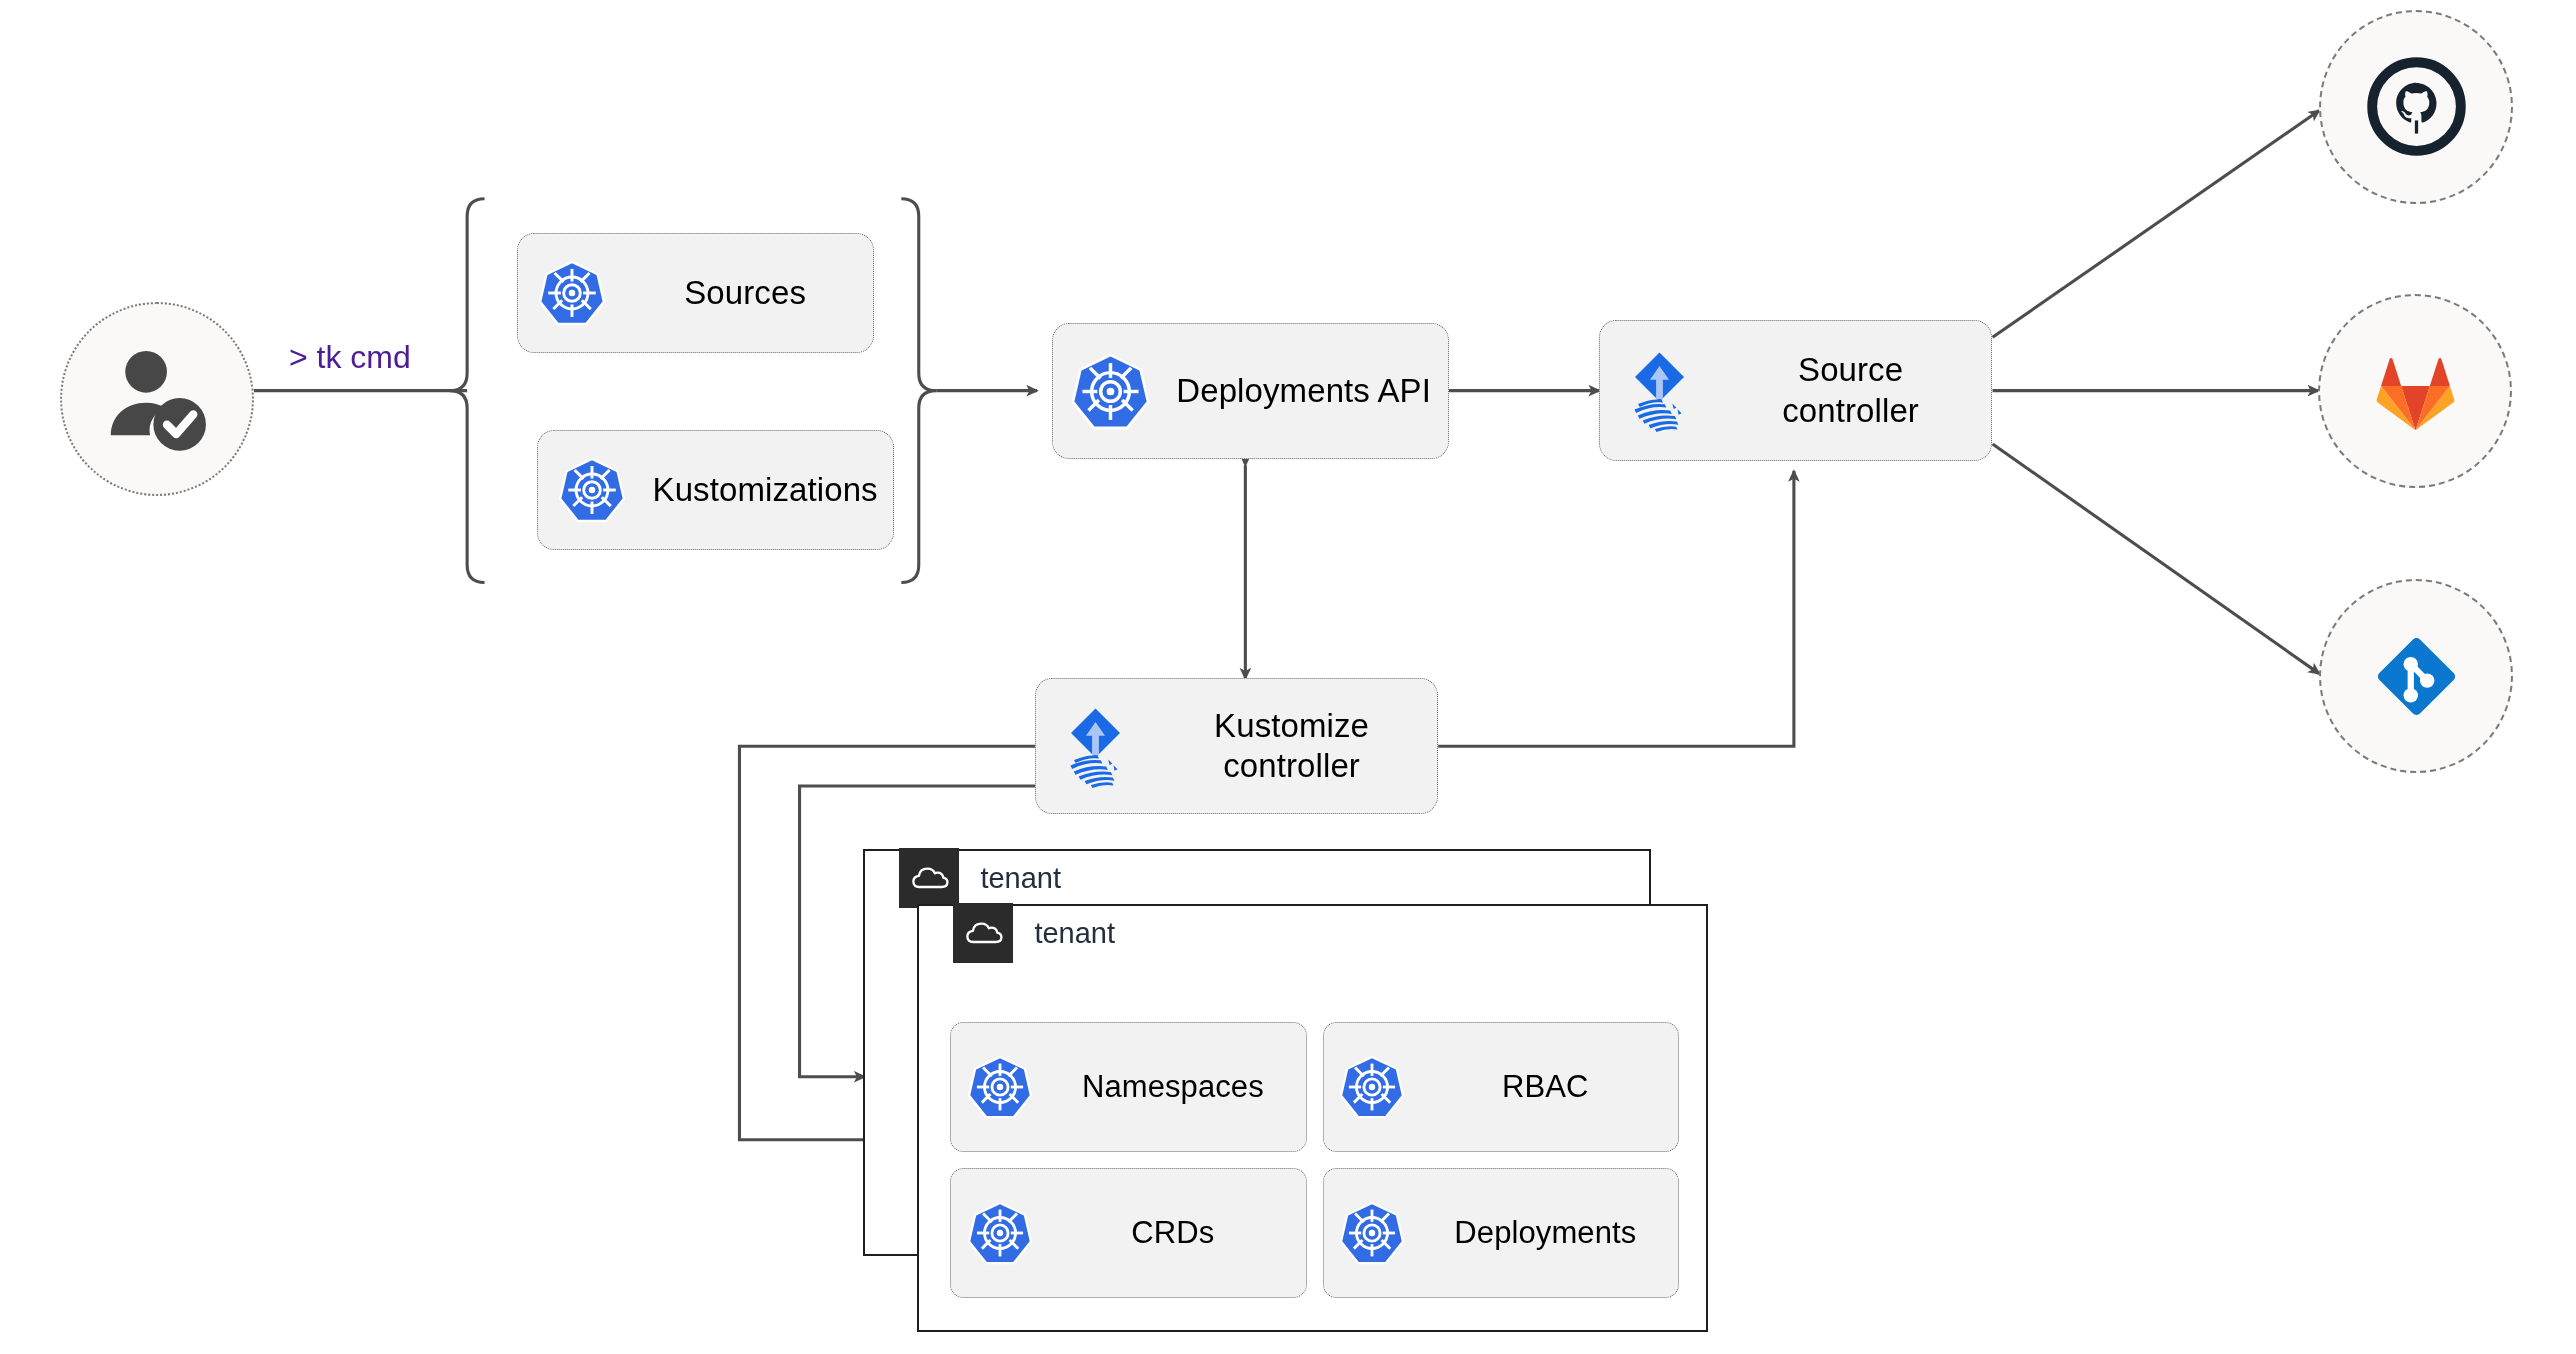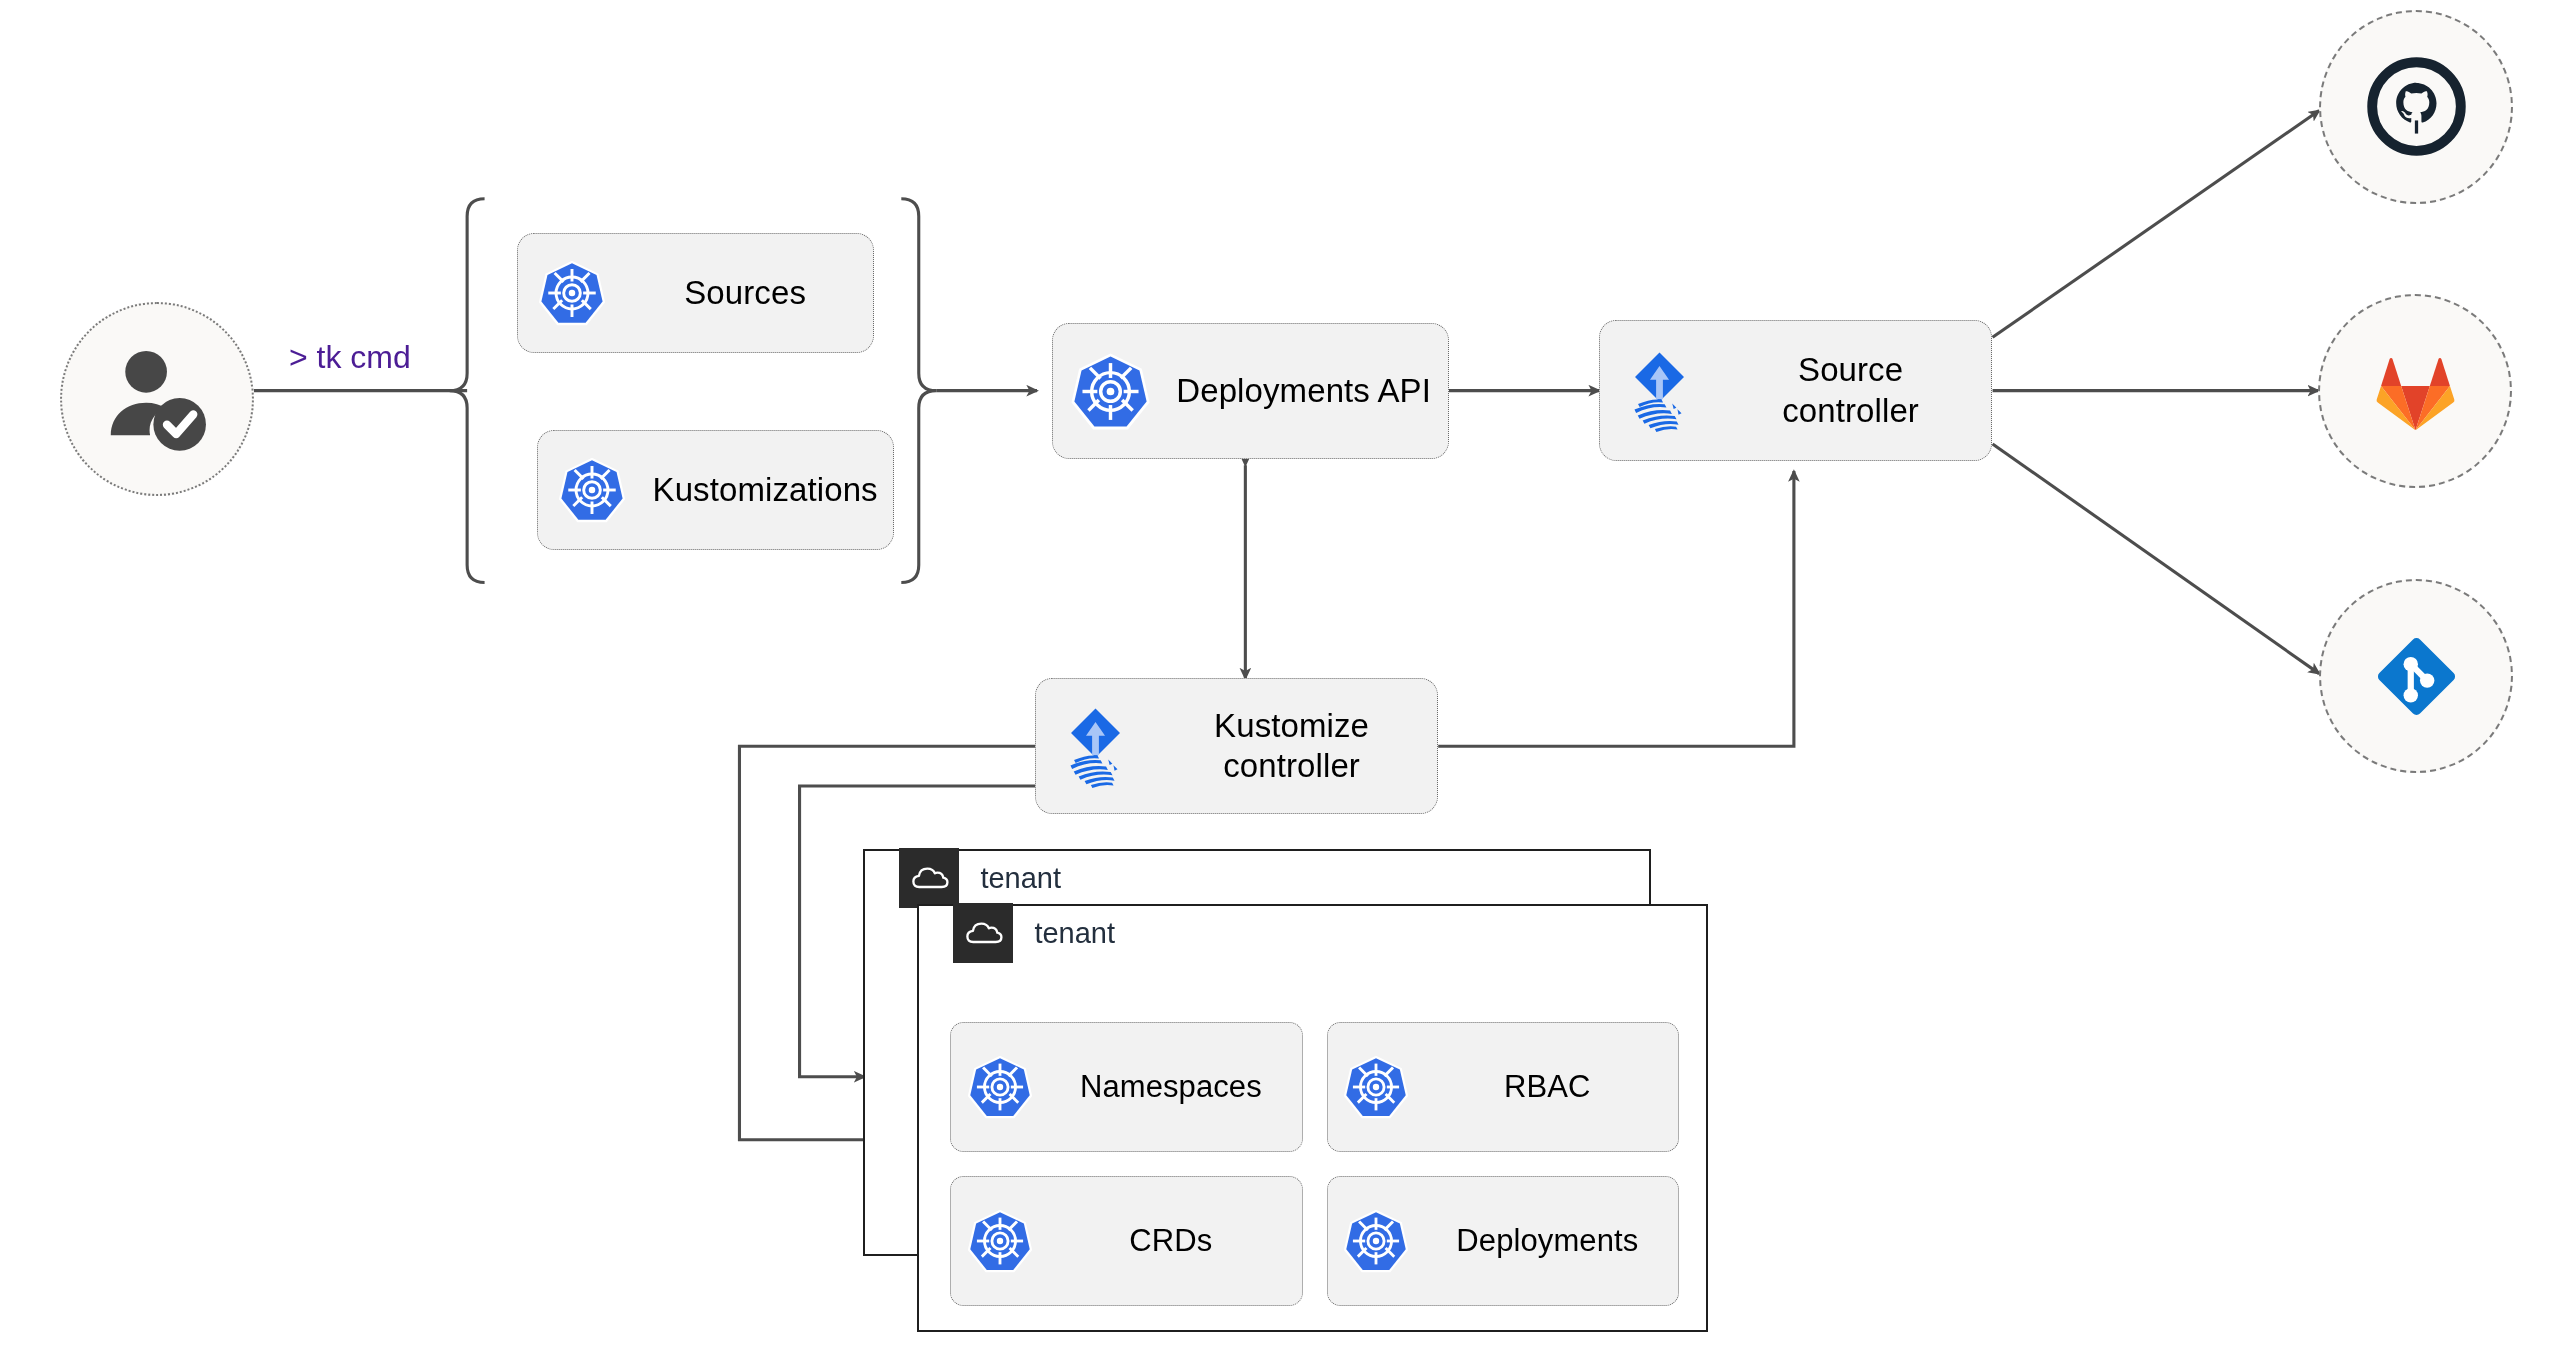--- a/index.html
+++ b/index.html
@@ -47,21 +47,21 @@
   }
   .tenant .hdr .sq{
     width:60px;height:60px;background:#2B2B2B;
     display:flex;align-items:center;justify-content:center;
   }
   .tenant .hdr .nm{
     display:flex;align-items:center;padding-left:21.3px;
     font-size:29px;color:#232F3E;white-space:nowrap;
   }
   .tenant .grid{
-    position:absolute;display:grid;grid-template-columns:1fr 1fr;gap:24px;
+    position:absolute;display:grid;grid-template-columns:1fr 1fr;gap:16px;
   }
   .tenant .node{position:relative;left:auto;top:auto;width:auto;height:auto;min-height:130px;border-radius:13.6px;}
   .tenant .node .lbl{font-size:31px;}
 </style>
 </head>
 <body>
 
 <div id="canvas">
 
   <svg class="wires" viewBox="0 0 2658 1398">

